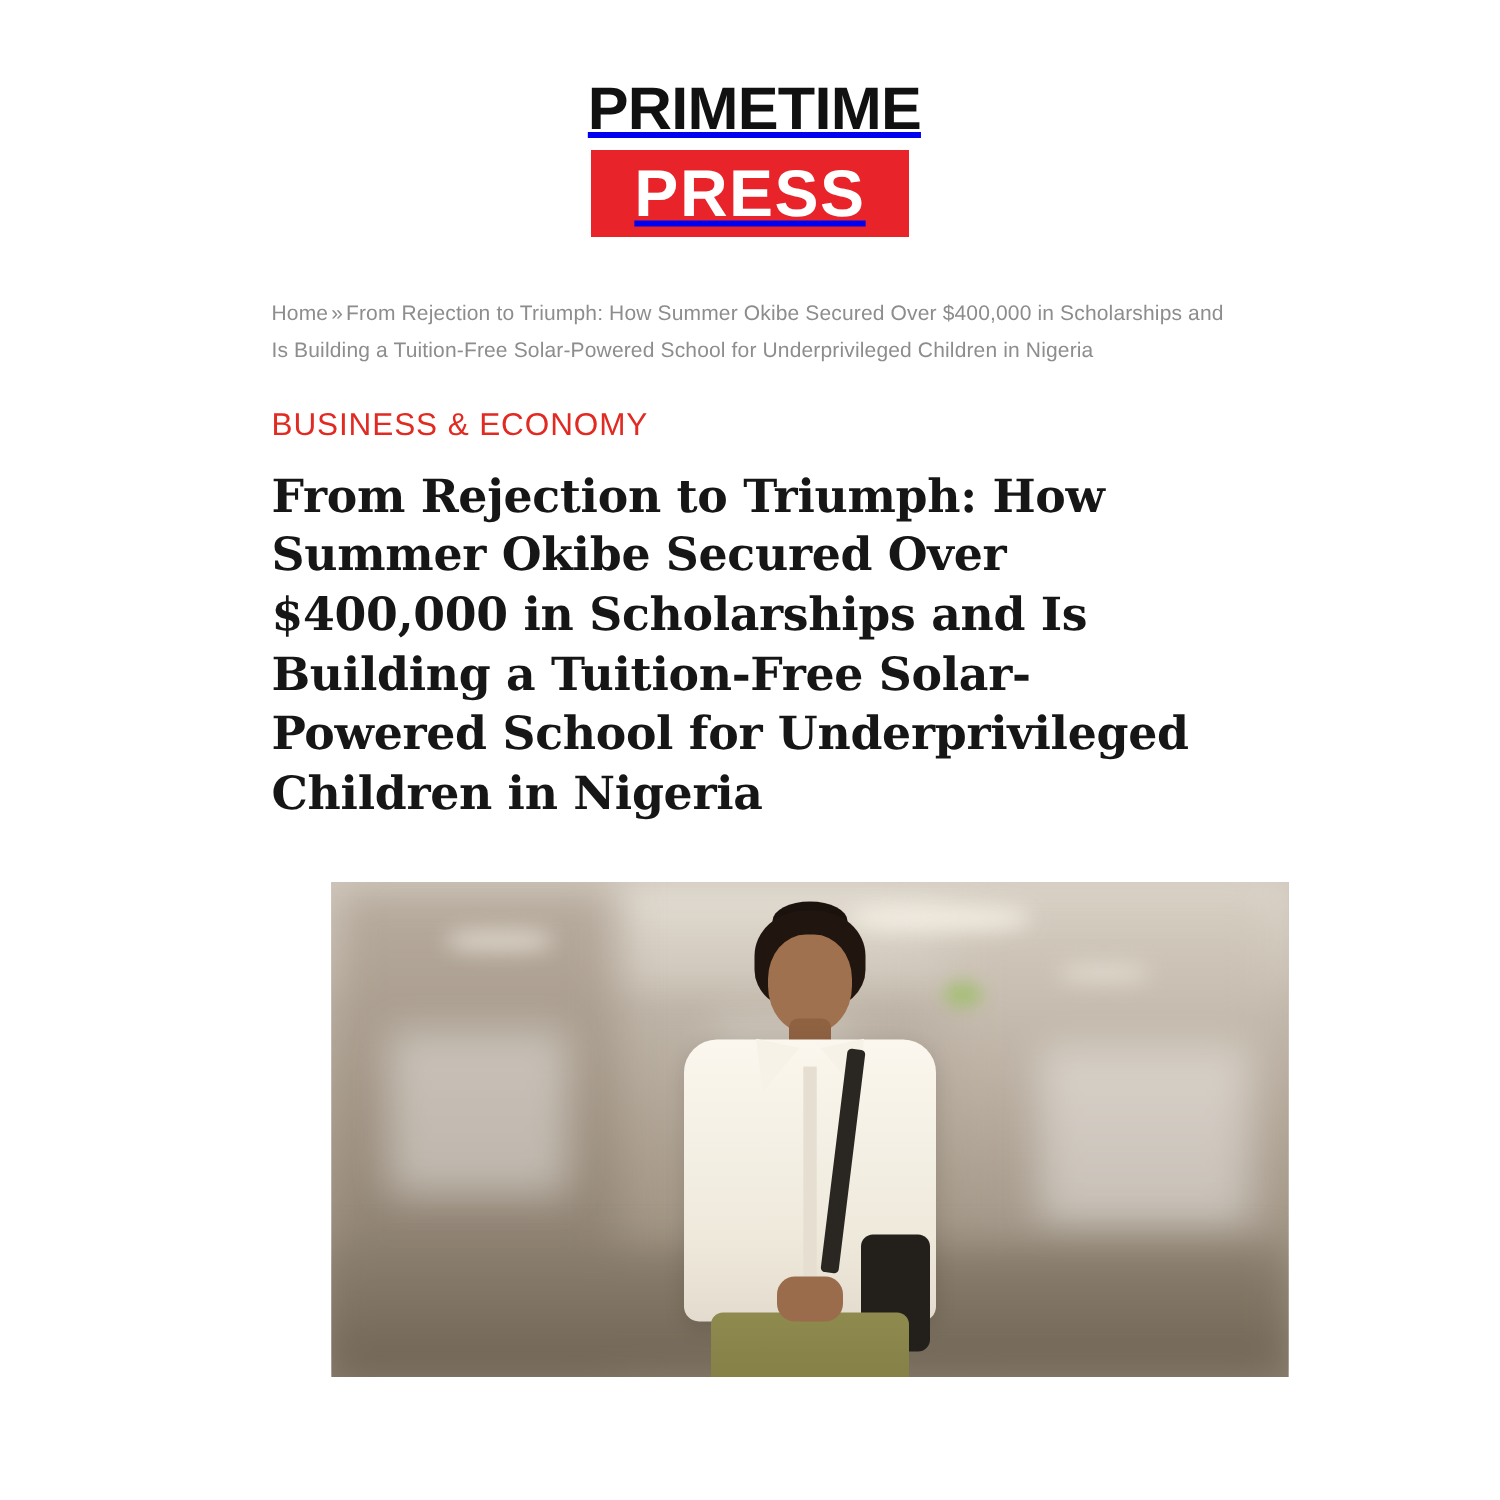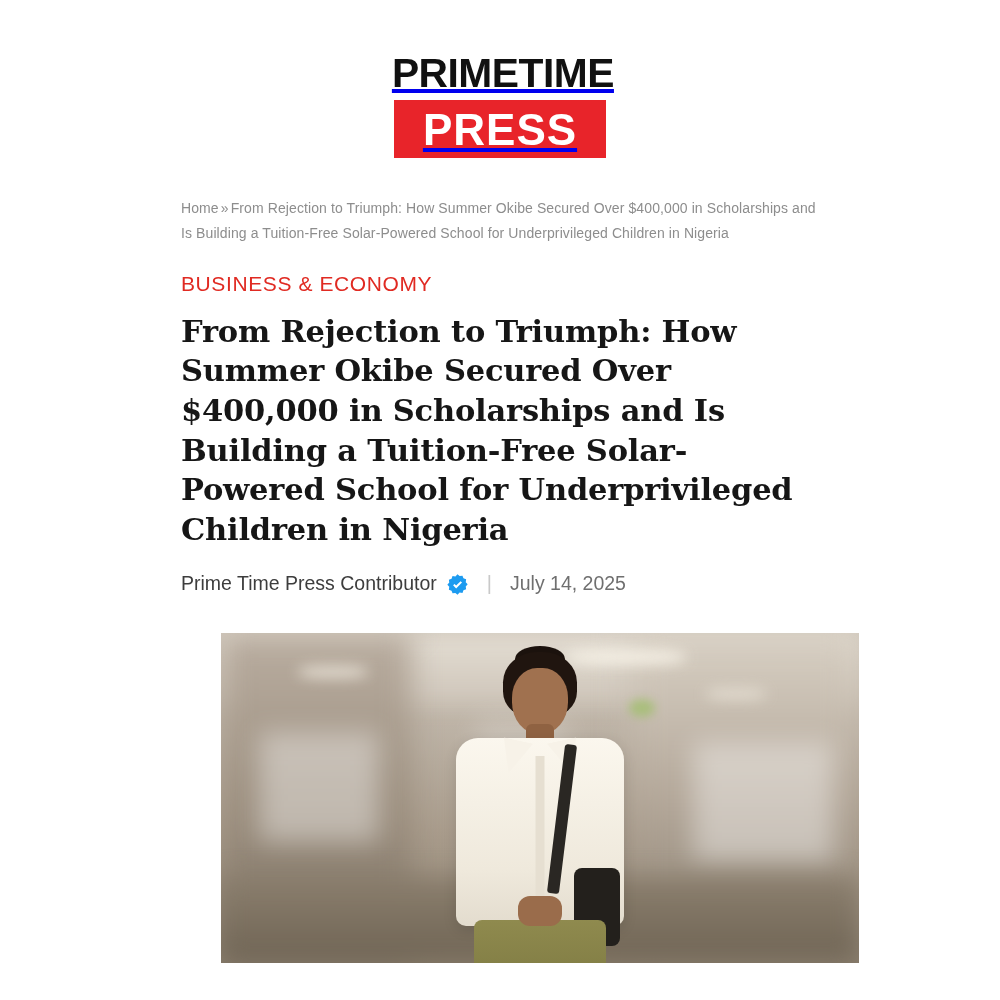--- a/index.html
+++ b/index.html
@@ -250,31 +250,20 @@
   <main class="content">
 
     <nav class="breadcrumb">
       <a class="crumb-home" href="#">Home</a><span class="sep">»</span><span>From Rejection to Triumph: How Summer Okibe Secured Over $400,000 in Scholarships and Is Building a Tuition-Free Solar-Powered School for Underprivileged Children in Nigeria</span>
     </nav>
 
     <div class="category">BUSINESS &amp; ECONOMY</div>
 
     <h1 class="headline">From Rejection to Triumph: How Summer Okibe Secured Over $400,000 in Scholarships and Is Building a Tuition-Free Solar-Powered School for Underprivileged Children in Nigeria</h1>
 
-    <div class="byline">
-      <span class="author">Prime Time Press Contributor</span>
-      <span class="verified">
-        <svg width="23" height="23" viewBox="0 0 24 24" aria-hidden="true">
-          <path fill="#1d9bf0" d="M12 1.2l2.2 2.0 3.0-.4 1.0 2.8 2.8 1.0-.4 3.0 2.0 2.2-2.0 2.2.4 3.0-2.8 1.0-1.0 2.8-3.0-.4L12 22.8l-2.2-2.0-3.0.4-1.0-2.8-2.8-1.0.4-3.0L1.4 12.2l2.0-2.2-.4-3.0 2.8-1.0 1.0-2.8 3.0.4z"></path>
-          <path fill="#ffffff" d="M10.6 16.1l-3.2-3.2 1.5-1.5 1.7 1.7 4.6-4.6 1.5 1.5z"></path>
-        </svg>
-      </span>
-      <span class="divider">|</span>
-      <span class="date">July 14, 2025</span>
-    </div>
 
     <figure class="hero">
       <div class="hero-scene">
         <div class="bg-base"></div>
         <div class="bg-ceiling"></div>
         <div class="bg-left"></div>
         <div class="bg-right"></div>
         <div class="panel p1"></div>
         <div class="panel p2"></div>
         <div class="panel p3"></div>

